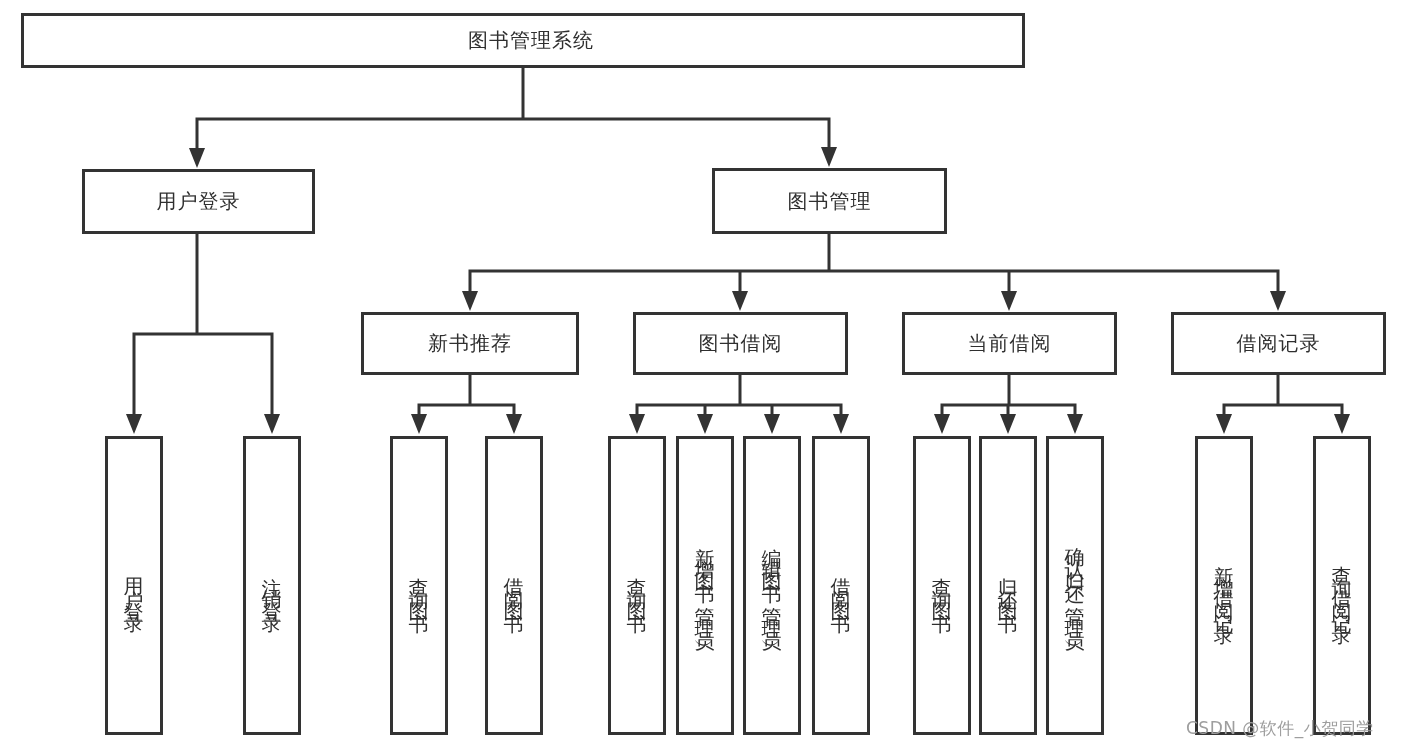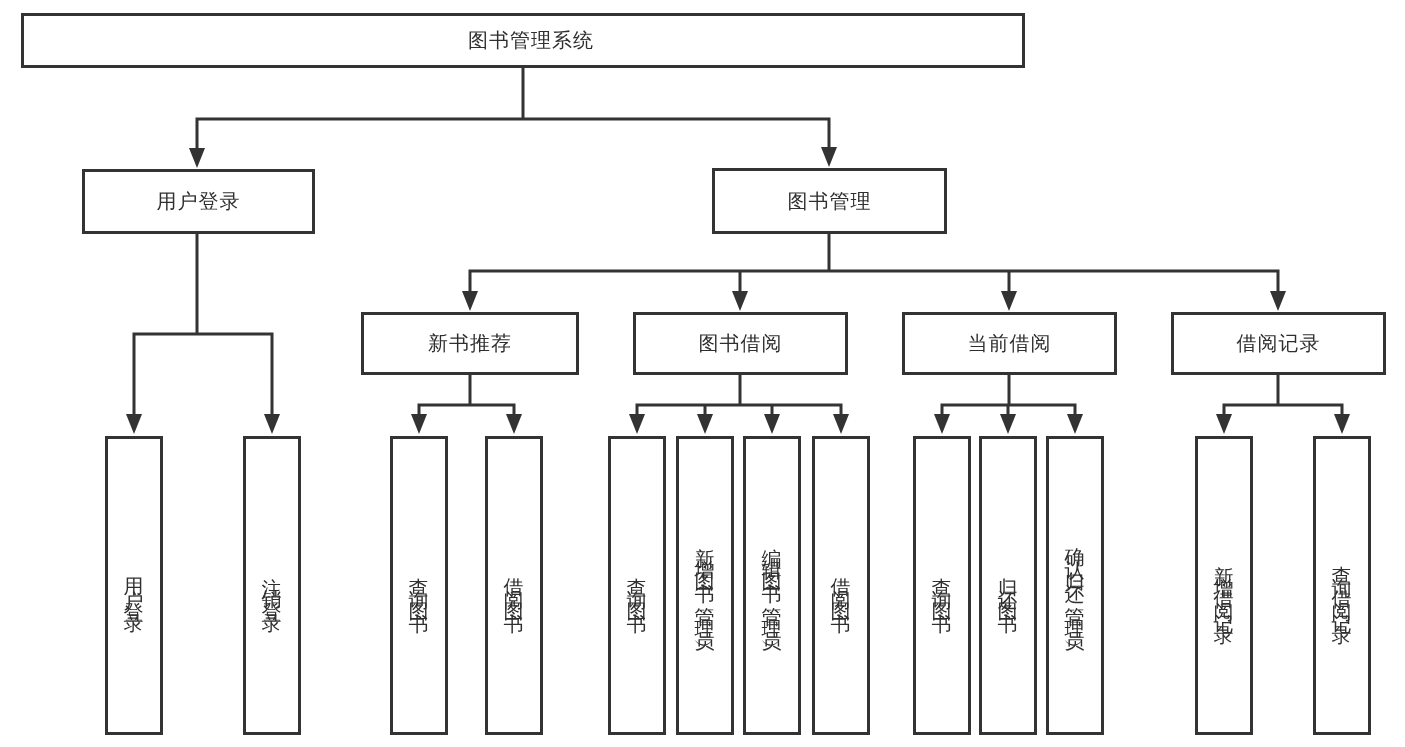--- a/index.html
+++ b/index.html
@@ -166,14 +166,15 @@
   <div class="box leaf" style="left:1046px;">
     <span class="vtext">确认归还（管理员）</span>
   </div>
   <div class="box leaf" style="left:1195px;">
     <span class="vtext">新增借阅记录</span>
   </div>
   <div class="box leaf" style="left:1313px;">
     <span class="vtext">查询借阅记录</span>
   </div>
 
+  <div class="watermark">CSDN @软件_小贺同学</div>
 
 </div>
 
 </body></html>

